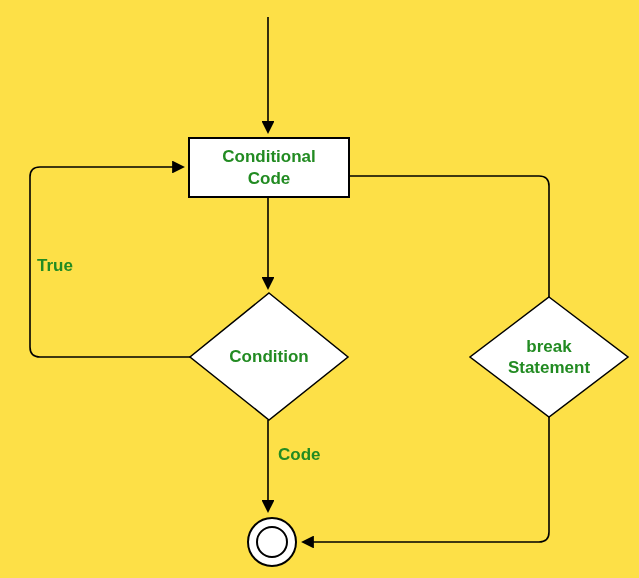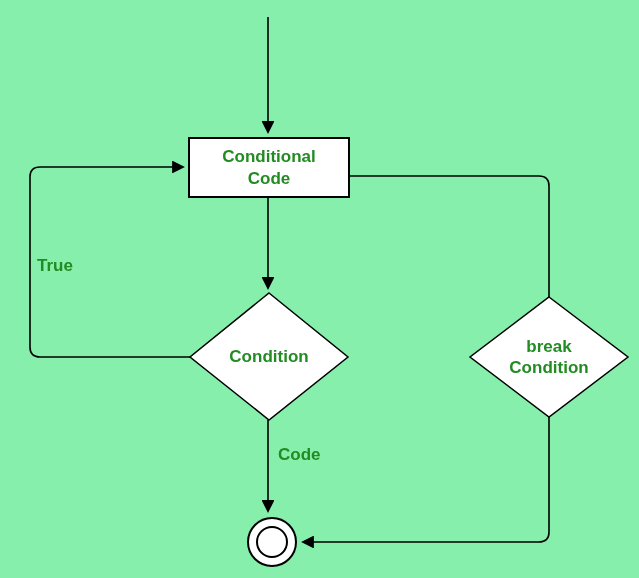--- a/index.html
+++ b/index.html
@@ -5,21 +5,21 @@
   html, body {
     margin: 0;
     padding: 0;
     background: #ffffff;
     font-family: "Liberation Sans", sans-serif;
   }
   .canvas {
     position: relative;
     width: 639px;
     height: 578px;
-    background: #86efac;
+    background: #fde047;
     overflow: hidden;
   }
   .canvas svg {
     position: absolute;
     left: 0;
     top: 0;
   }
   .flow-line {
     fill: none;
     stroke: #000000;
@@ -82,19 +82,19 @@
     <circle class="flow-shape" cx="272" cy="542" r="24" stroke-width="2"></circle>
     <circle class="flow-shape" cx="272" cy="542" r="15" stroke-width="2"></circle>
   </svg>
 
   <div class="node-label label-process">Conditional
 Code</div>
 
   <div class="node-label label-condition">Condition</div>
 
   <div class="node-label label-break">break
-Condition</div>
+Statement</div>
 
   <div class="edge-label label-true">True</div>
 
   <div class="edge-label label-false">Code</div>
 
 </div>
 
 </body></html>

